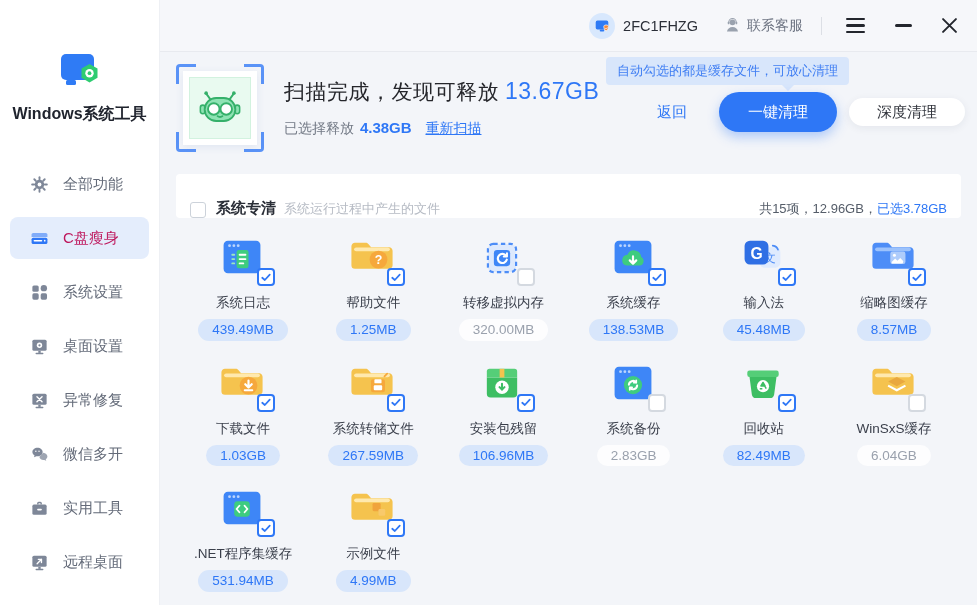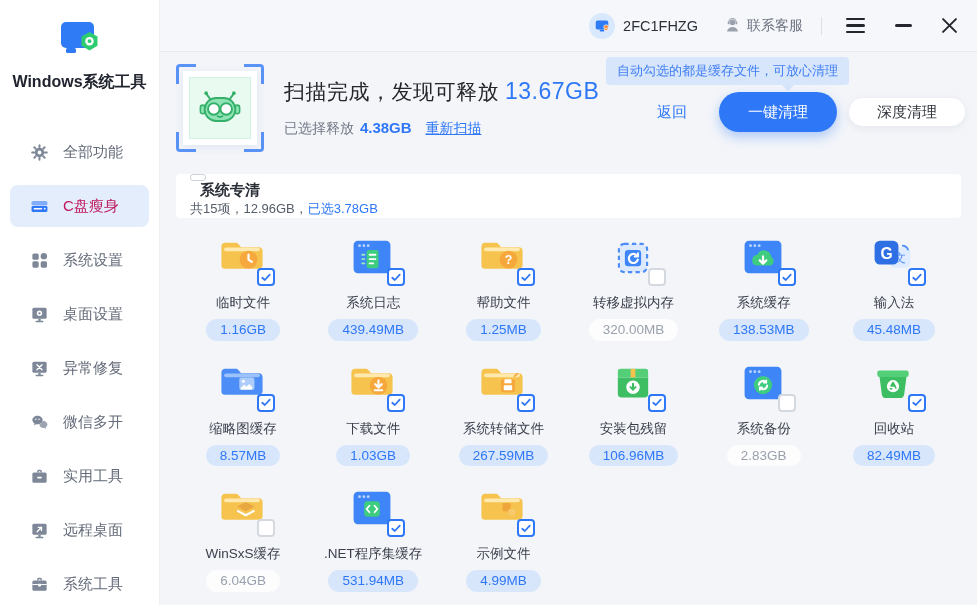--- a/index.html
+++ b/index.html
@@ -1,20 +1,20 @@
 <!DOCTYPE html>
 <html><head>
 <meta charset="utf-8">
 <style>
   html,body{margin:0;padding:0;background:#e9ebf0;font-family:"Liberation Sans",sans-serif;-webkit-font-smoothing:antialiased;}
   .window{width:977px;height:605px;display:flex;background:#f3f5f9;overflow:hidden;position:relative;}
 
   
   .sidebar{width:160px;background:#ffffff;border-right:1px solid #eef0f4;flex-shrink:0;box-sizing:border-box;}
-  .logo-wrap{text-align:center;padding-top:16px;}
+  .logo-wrap{text-align:center;padding-top:16px;margin-top:32px;}
   .logo-wrap svg{width:48px;height:48px;}
   .app-title{font-size:16px;font-weight:700;color:#20242e;margin-top:4px;}
   .side-list{padding-top:26px;}
   .side-item{height:42px;margin:12px 10px 0 10px;display:flex;align-items:center;padding-left:20px;border-radius:8px;cursor:pointer;color:#646b79;font-size:15px;box-sizing:border-box;}
   .side-item .side-icon{width:19px;height:19px;margin-right:14px;color:#7e8798;display:inline-flex;}
   .side-item .side-icon svg{width:19px;height:19px;}
   .side-item.active{background:#e4edfc;color:#be185d;font-weight:400;}
   .side-item.active .side-icon{color:#2e77f6;}
 
   
@@ -53,21 +53,21 @@
   .head-sub .sel-num{font-size:15px;font-weight:700;color:#2e77f6;margin:0 2px;}
   .rescan{color:#2e77f6;text-decoration:underline;margin-left:8px;cursor:pointer;}
   .tooltip{position:absolute;top:5px;right:128px;background:#d8e6fb;color:#3f7ef3;font-size:13px;padding:5px 11px;border-radius:4px;white-space:nowrap;}
   .tooltip:after{content:"";position:absolute;bottom:-6px;right:55px;border:6px solid transparent;border-top:6px solid #d8e6fb;border-bottom:none;}
   .actions{position:absolute;right:12px;top:40px;display:flex;align-items:center;}
   .back-link{font-size:15px;color:#2e77f6;margin-right:26px;cursor:pointer;background:none;border:none;}
   .btn-clean{width:118px;height:40px;border:none;border-radius:21px;background:#2e77f6;color:#fff;font-size:15px;cursor:pointer;box-shadow:0 5px 12px rgba(46,119,246,.35);font-family:inherit;}
   .btn-deep{width:116px;height:28px;border:none;border-radius:21px;background:#fff;color:#32353d;font-size:15px;margin-left:12px;cursor:pointer;box-shadow:0 2px 8px rgba(30,40,70,.07);font-family:inherit;}
 
   
-  .section-bar{margin:4px 16px 0;height:44px;background:#fff;border-radius:4px;display:flex;align-items:flex-start;padding:0 14px;box-sizing:border-box;flex-shrink:0;flex-direction:column;}
+  .section-bar{margin:4px 16px 0;height:44px;background:#fff;border-radius:4px;display:flex;align-items:flex-end;padding:0 14px;box-sizing:border-box;flex-shrink:0;}
   .sec-checkbox{width:16px;height:16px;border:1.5px solid #ccd2da;border-radius:3px;background:#fff;cursor:pointer;box-sizing:border-box;}
   .sec-title{margin-left:10px;font-size:15px;font-weight:700;color:#2a2e37;}
   .sec-sub{margin-left:8px;font-size:13px;color:#b6bbc4;}
   .sec-spacer{flex:1;}
   .sec-summary{font-size:13px;color:#555d69;}
   .sec-summary .sel{color:#2e77f6;}
 
   
   .grid{padding:14px 18px 0;display:grid;grid-template-columns:repeat(6,1fr);row-gap:17px;}
   .cell{display:flex;flex-direction:column;align-items:center;cursor:pointer;}
@@ -289,41 +289,28 @@
       <div class="actions">
         <button class="back-link">返回</button>
         <button class="btn-clean">一键清理</button>
         <button class="btn-deep">深度清理</button>
       </div>
     </div>
 
     <div class="section-bar">
       <span class="sec-checkbox"></span>
       <span class="sec-title">系统专清</span>
+      <span class="sec-sub">系统运行过程中产生的文件</span>
       <span class="sec-spacer"></span>
       <span class="sec-summary">
         <span>共15项，12.96GB，</span><span class="sel">已选3.78GB</span>
       </span>
     </div>
 
     <div class="grid" id="grid">
-        <div class="cell">
-          <div class="icon-wrap"><svg class="main-ic" viewBox="0 0 48 48">
-              <path d="M5 13.2c0-1.8 1.5-3.3 3.3-3.3h9.9c.9 0 1.8.4 2.4 1.1l2.6 3h16.5c1.8 0 3.3 1.5 3.3 3.3v13.4c0 1.8-1.5 3.3-3.3 3.3H8.3A3.3 3.3 0 0 1 5 30.7V13.2z" fill="#F5C34E"></path>
-              <rect x="7.5" y="14.2" width="33" height="3.6" rx="1.8" fill="#FFE9AE"></rect>
-              <circle cx="30" cy="25.5" r="8.2" fill="#F6A83C"></circle>
-              <path d="M30 20.8v4.7l3.1 2" stroke="#fff" stroke-width="2" stroke-linecap="round" fill="none"></path>
-            </svg><span class="cell-check checked">
-              <svg viewBox="0 0 12 10">
-                <path d="M1.5 5.3 4.6 8 10.5 1.6" stroke="#2e77f6" stroke-width="2.1" fill="none" stroke-linecap="round" stroke-linejoin="round"></path>
-              </svg>
-            </span></div>
-          <div class="cell-label">临时文件</div>
-          <div class="size-pill on">1.16GB</div>
-        </div>
         <div class="cell">
           <div class="icon-wrap"><svg class="main-ic" viewBox="0 0 48 48">
               <rect x="7" y="8" width="34" height="30" rx="4" fill="#3E86F7"></rect>
               <circle cx="12.5" cy="12.6" r="1.3" fill="#BBD4FD"></circle>
               <circle cx="16.5" cy="12.6" r="1.3" fill="#BBD4FD"></circle>
               <circle cx="20.5" cy="12.6" r="1.3" fill="#BBD4FD"></circle>
               <rect x="19" y="16.5" width="11" height="17" rx="2.2" fill="#3ECC7F"></rect>
               <path d="M21.8 21h5.4M21.8 25h5.4M21.8 29h3.4" stroke="#fff" stroke-width="1.7" stroke-linecap="round"></path>
               <path d="M15 21h1.8M15 25h1.8M15 29h1.8" stroke="#9BE8BE" stroke-width="1.7" stroke-linecap="round"></path>
             </svg><span class="cell-check checked">

